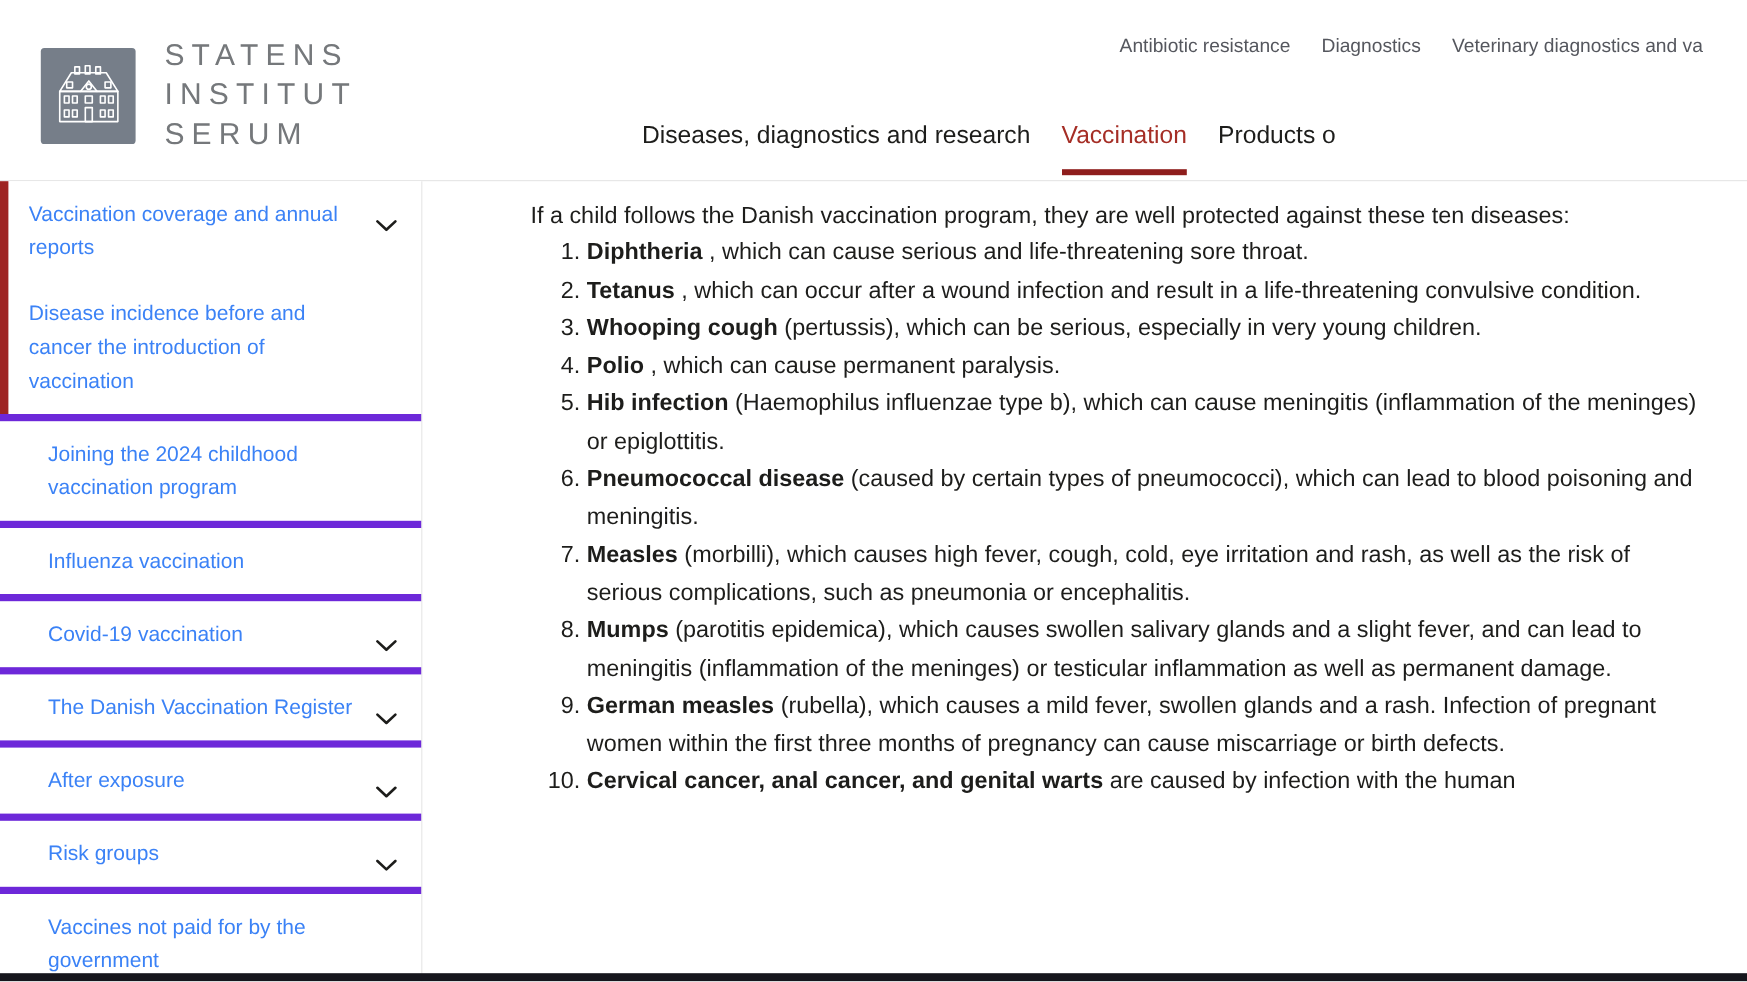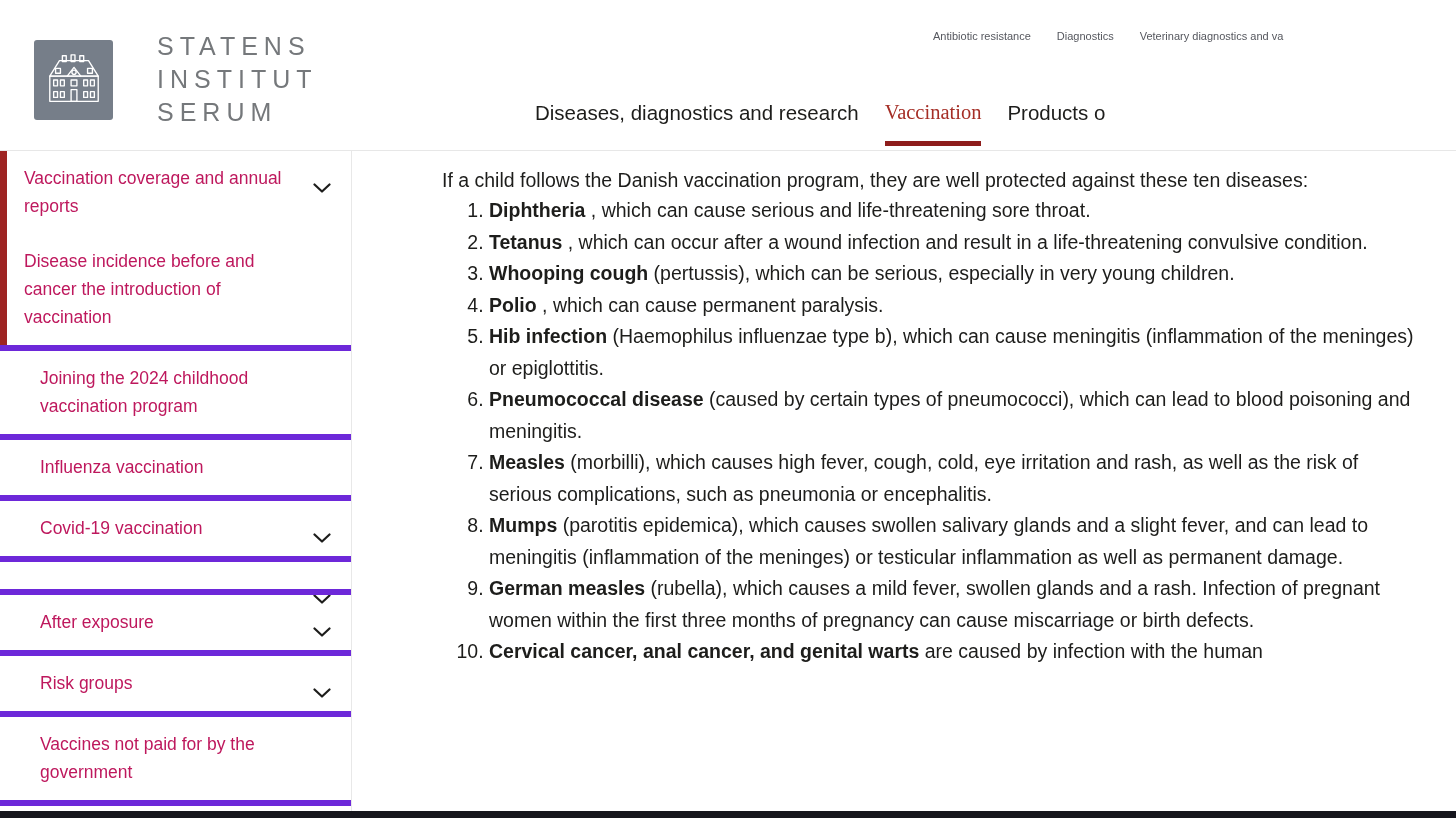--- a/index.html
+++ b/index.html
@@ -6,41 +6,41 @@
   html, body { width: 1456px; height: 818px; overflow: hidden; background: #fff;
     font-family: "Liberation Sans", sans-serif; color: #1d1d1b; }
   .page { position: relative; width: 1456px; height: 818px; overflow: hidden; background: #fff; }
 
   
   .header { position: absolute; top: 0; left: 0; width: 1456px; height: 151px;
     background: #fff; border-bottom: 1px solid #e7e7e7; }
   .logo { position: absolute; left: 34px; top: 30px; display: flex; align-items: center; cursor: pointer; }
   .logo-mark { width: 79px; height: 80px; background: #767e89; border-radius: 3px;
     display: flex; align-items: center; justify-content: center; }
-  .logo-text { margin-left: 44px; color: #75787b; font-size: 25px; line-height: 33px;
+  .logo-text { margin-left: 24px; color: #75787b; font-size: 25px; line-height: 33px;
     letter-spacing: 6px; font-weight: 400; }
 
   .utility-nav { position: absolute; left: 933px; top: 30px; display: flex; gap: 26px;
-    white-space: nowrap; font-size: 11px; color: #55575e; }
+    white-space: nowrap; font-size: 16px; color: #55575e; }
   .utility-nav a { color: #55575e; text-decoration: none; cursor: pointer; }
 
   .main-nav { position: absolute; left: 535px; top: 101px; display: flex; gap: 26px;
     white-space: nowrap; font-size: 20.5px; font-weight: 500; }
   .main-nav .nav-item { position: relative; color: #1d1d1b; text-decoration: none;
     cursor: pointer; padding-bottom: 24px; }
-  .main-nav .nav-item.active { color: #a52e26; font-family: Liberation Serif, serif; }
+  .main-nav .nav-item.active { color: #a52e26; }
   .main-nav .nav-item.active::after { content: ""; position: absolute; left: 0; right: 0;
     top: 40px; height: 5px; background: #8e1d1c; }
 
   
   .sidebar { position: absolute; left: 0; top: 151px; width: 352px; height: 667px;
     border-right: 1px solid #e8e8e8; background: #fff; }
   .side-group-active { border-left: 7px solid #9e2422; }
   .side-item { position: relative; display: block; padding: 13px 46px 14px 40px;
-    font-size: 17.5px; line-height: 28px; color: #be185d; text-decoration: none; cursor: pointer; }
+    font-size: 17.5px; line-height: 28px; color: #3b82f6; text-decoration: none; cursor: pointer; }
   .side-group-active .side-item { padding-left: 17px; }
   .side-item.divider { border-top: 6px solid #6d28d9; }
   .side-chevron { position: absolute; right: 20px; top: 22px; }
 
   
   .content { position: absolute; left: 442px; top: 166px; width: 982px; }
   .intro { font-size: 19.5px; line-height: 29px; color: #1d1d1b; }
   .disease-list { padding-left: 47px; }
   .disease-list li { font-size: 19.5px; line-height: 31.5px; color: #1d1d1b; }
   .disease-list li b { font-weight: 700; }
@@ -126,20 +126,21 @@
     <a class="side-item divider">
       <span>Covid-19 vaccination</span>
       <span class="side-chevron">
         <svg width="18" height="10" viewBox="0 0 18 10">
             <path d="M1.5 1.5 L9 8.5 L16.5 1.5" fill="none" stroke="#1d1d1b" stroke-width="2.2" stroke-linecap="round" stroke-linejoin="round"></path>
           </svg>
       </span>
     </a>
 
     <a class="side-item divider">
+      <span>The Danish Vaccination Register</span>
       <span class="side-chevron">
         <svg width="18" height="10" viewBox="0 0 18 10">
             <path d="M1.5 1.5 L9 8.5 L16.5 1.5" fill="none" stroke="#1d1d1b" stroke-width="2.2" stroke-linecap="round" stroke-linejoin="round"></path>
           </svg>
       </span>
     </a>
 
     <a class="side-item divider">
       <span>After exposure</span>
       <span class="side-chevron">

